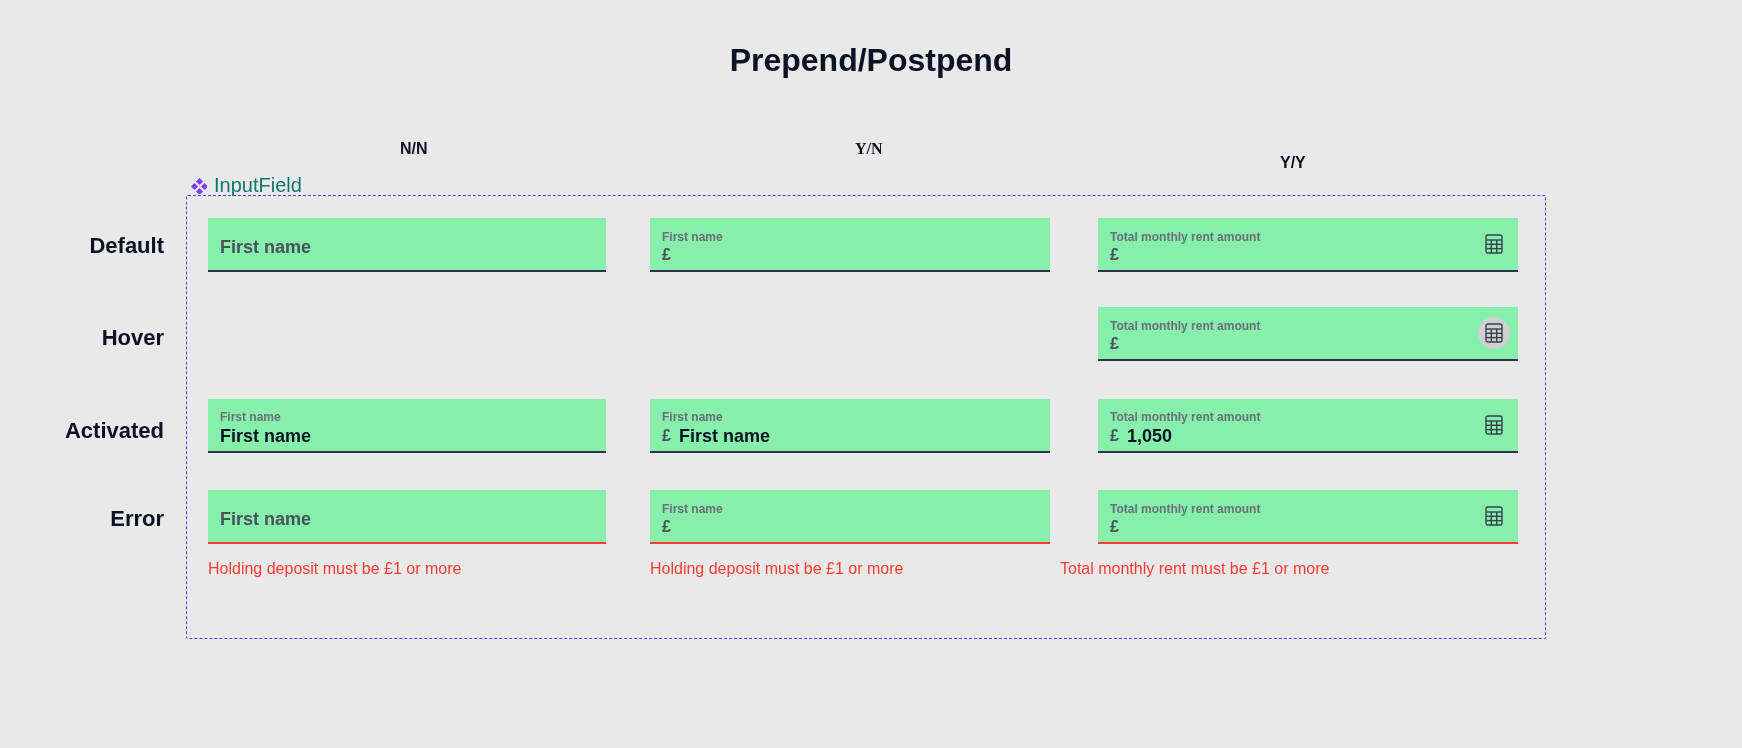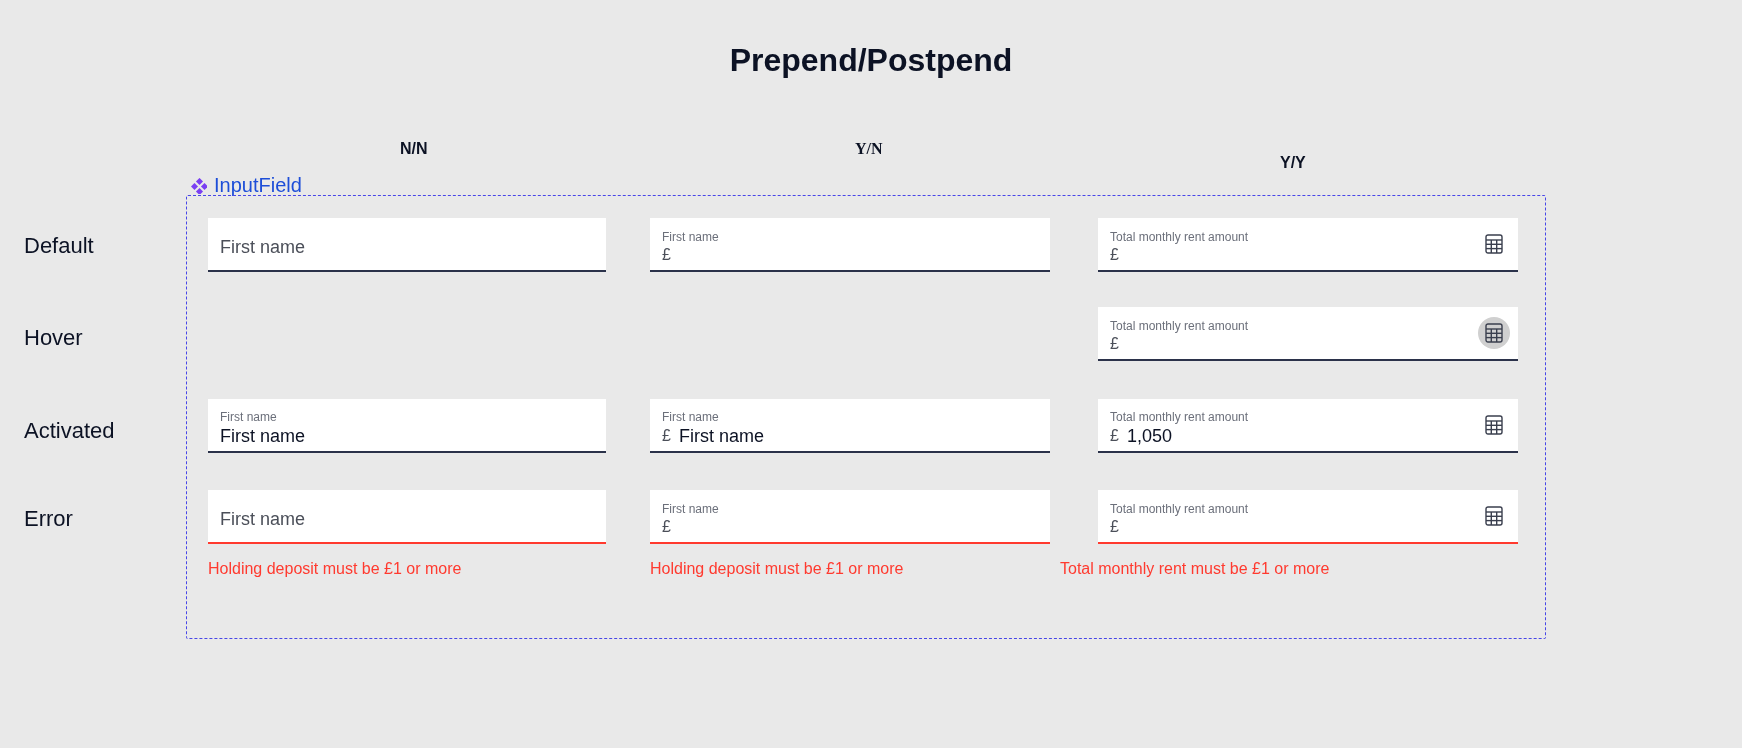--- a/index.html
+++ b/index.html
@@ -27,21 +27,21 @@
     font-weight: 700;
   }
   .col-header.nn { left: 400px; }
   .col-header.yn { left: 855px; font-family: Liberation Serif, serif; }
   .col-header.yy { left: 1280px; margin-top: 14px; }
 
   .component-label {
     position: absolute;
     top: 174px;
     left: 190px;
-    color: #1d4ed8;
+    color: #0f766e;
     font-size: 20px;
     font-weight: 500;
     display: flex;
     align-items: center;
     gap: 6px;
   }
   .component-label .diamond-icon {
     width: 18px; height: 18px;
     display: inline-flex;
     align-items: center; justify-content: center;
@@ -53,38 +53,39 @@
     top: 195px;
     width: 1360px;
     height: 444px;
     border: 1.5px dashed #4846e8;
     border-radius: 2px;
   }
 
   .row-label {
     position: absolute;
     font-size: 22px;
-    font-weight: 400;
-    text-align: left;
+    font-weight: 700;
+    text-align: right;
     width: 140px;
   }
   .row-label.default   { top: 233px; left: 24px; }
   .row-label.hover     { top: 325px; left: 24px; }
   .row-label.activated { top: 418px; left: 24px; }
   .row-label.error     { top: 506px; left: 24px; }
 
   .field {
     position: absolute;
-    background: #ffffff;
+    background: #86efac;
     border-bottom: 2px solid #2b324a;
     height: 54px;
     padding: 6px 12px 0 12px;
     display: flex;
     flex-direction: column;
     justify-content: center;
+    font-weight: bold;
   }
   .field.placeholder-only { justify-content: center; }
   .field .float-label {
     font-size: 12px;
     color: #6b6f7a;
     line-height: 14px;
     margin-bottom: 2px;
   }
   .field .main-line {
     display: flex;

